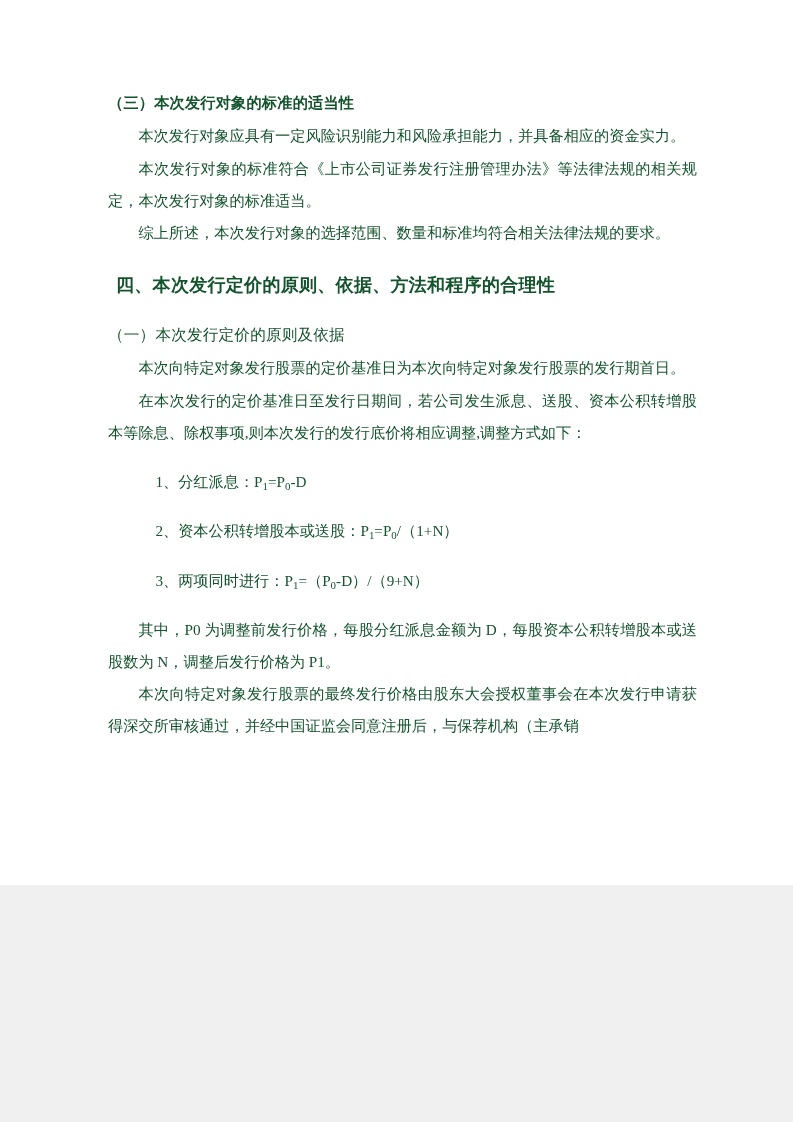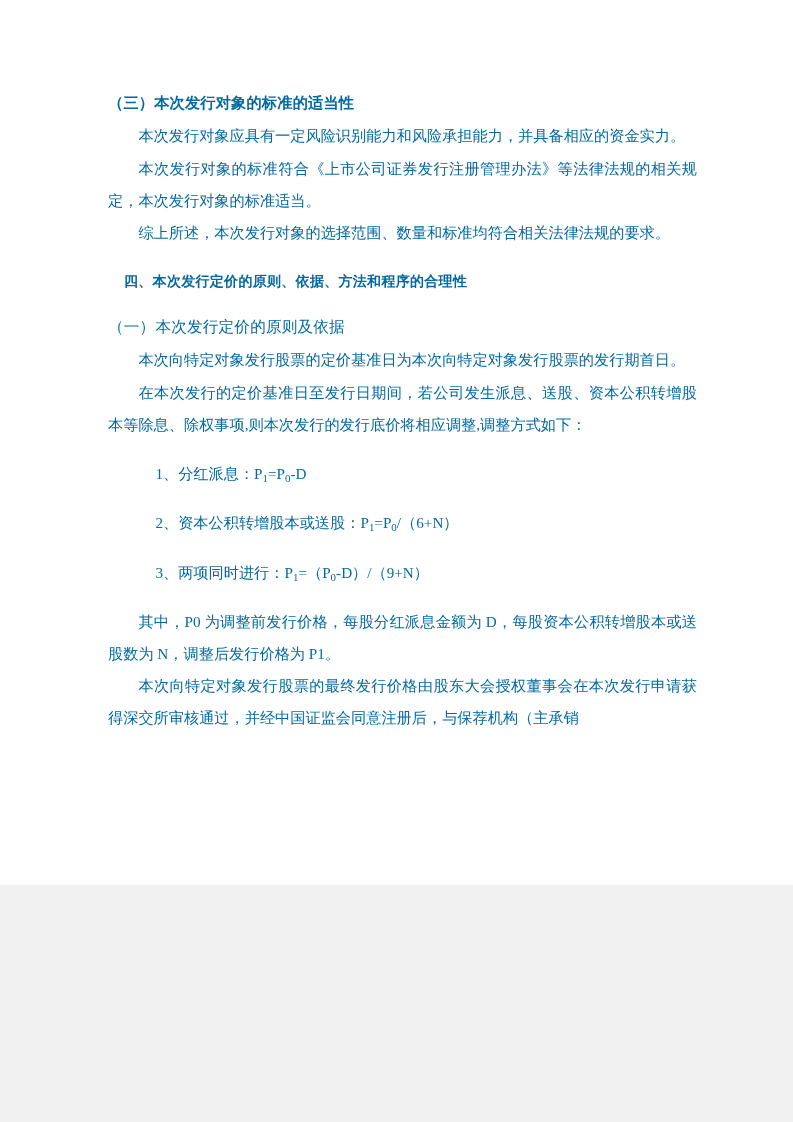--- a/index.html
+++ b/index.html
@@ -9,43 +9,43 @@
   }
   .page {
     width: 793px;
     height: 885px;
     background: #ffffff;
     margin: 0 auto;
     position: relative;
     box-sizing: border-box;
     padding: 88px 96px 60px 108px;
     font-family: "Liberation Serif", "DejaVu Serif", serif;
-    color: #0369a1;
+    color: #14532d;
     overflow: hidden;
   }
   .doc-body {
     font-size: 15.2px;
     line-height: 2.12;
     text-align: justify;
     text-justify: inter-ideograph;
   }
   .h-sub {
     font-family: "Liberation Sans", "DejaVu Sans", sans-serif;
     font-weight: bold;
     font-size: 15.2px;
     line-height: 2.0;
     margin: 0 0 2px 0;
     letter-spacing: 0.2px;
   }
   .h-main {
     font-family: "Liberation Sans", "DejaVu Sans", sans-serif;
     font-weight: bold;
-    font-size: 14px;
+    font-size: 18px;
     line-height: 2.0;
-    margin: 18px 0 6px 16px;
+    margin: 18px 0 6px 8px;
     letter-spacing: 0.3px;
   }
   .h-sub2 {
     font-family: "Liberation Sans", "DejaVu Sans", sans-serif;
     font-weight: normal;
     font-size: 15.6px;
     line-height: 2.0;
     margin: 16px 0 2px 0;
     letter-spacing: 0.2px;
   }
@@ -82,21 +82,21 @@
 
     <div class="h-sub2">（一）本次发行定价的原则及依据</div>
 
     <p class="para">本次向特定对象发行股票的定价基准日为本次向特定对象发行股票的发行期首日。</p>
 
 
     <p class="para">在本次发行的定价基准日至发行日期间，若公司发生派息、送股、资本公积转增股本等除息、除权事项,则本次发行的发行底价将相应调整,调整方式如下：</p>
 
     <p class="item"><span>1、分红派息：P</span><sub>1</sub><span>=P</span><sub>0</sub><span>-D</span></p>
 
-    <p class="item"><span>2、资本公积转增股本或送股：P</span><sub>1</sub><span>=P</span><sub>0</sub><span>/（6+N）</span></p>
+    <p class="item"><span>2、资本公积转增股本或送股：P</span><sub>1</sub><span>=P</span><sub>0</sub><span>/（1+N）</span></p>
 
     <p class="item"><span>3、两项同时进行：P</span><sub>1</sub><span>=（P</span><sub>0</sub><span>-D）/（9+N）</span></p>
 
     <p class="para">其中，P0 为调整前发行价格，每股分红派息金额为 D，每股资本公积转增股本或送股数为 N，调整后发行价格为 P1。</p>
 
     <p class="para">本次向特定对象发行股票的最终发行价格由股东大会授权董事会在本次发行申请获得深交所审核通过，并经中国证监会同意注册后，与保荐机构（主承销</p>
 
   </div>
 </div>
 

